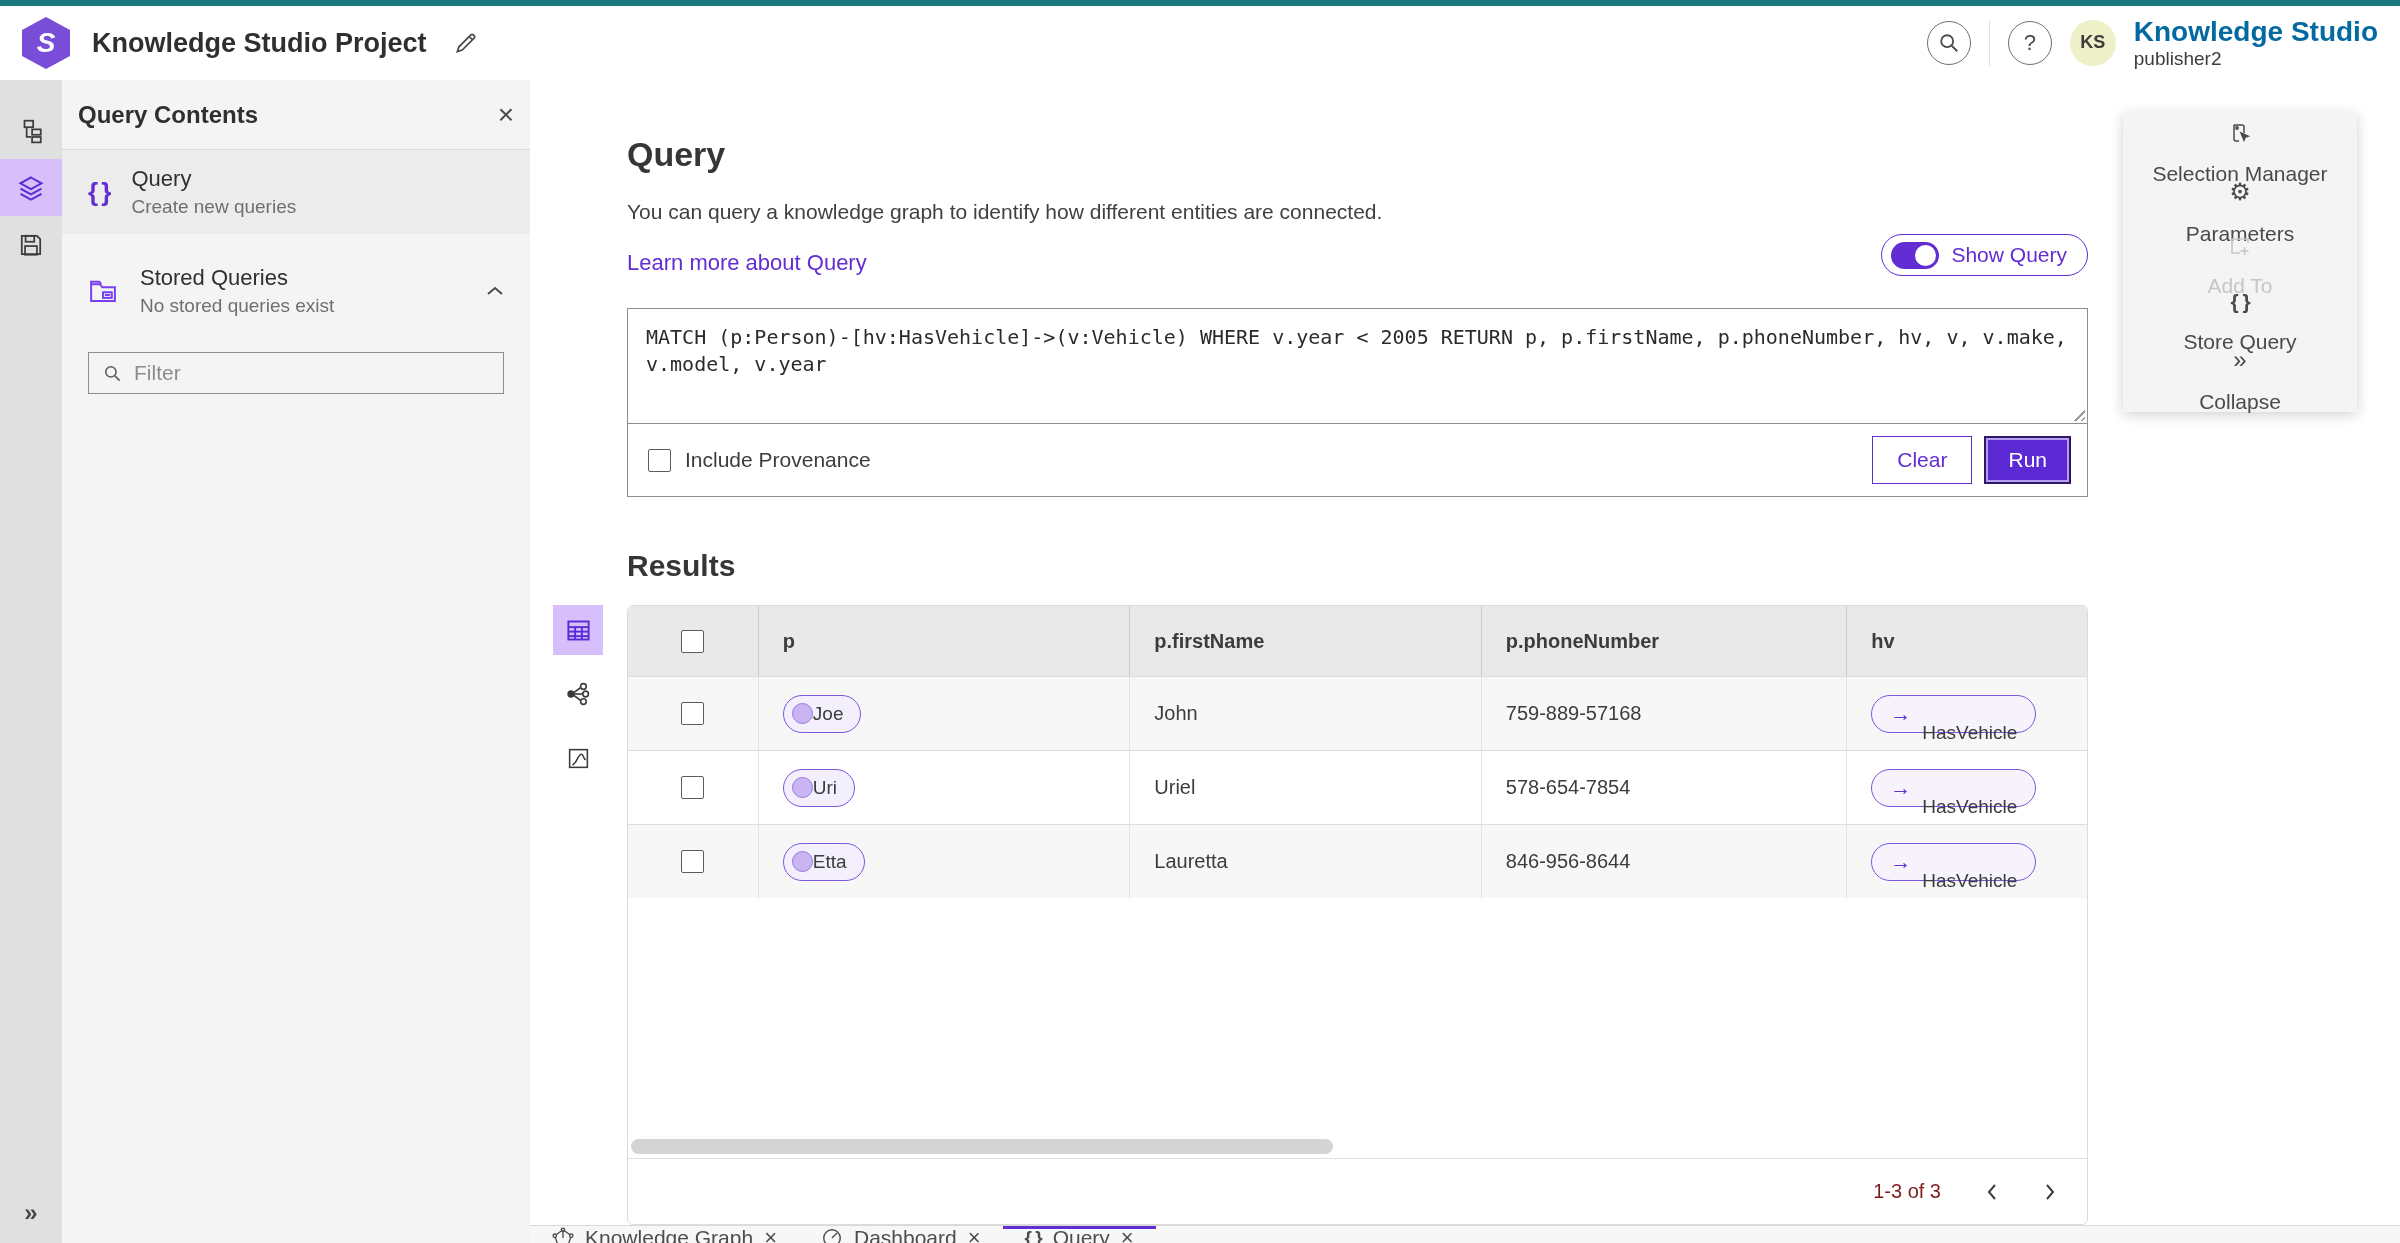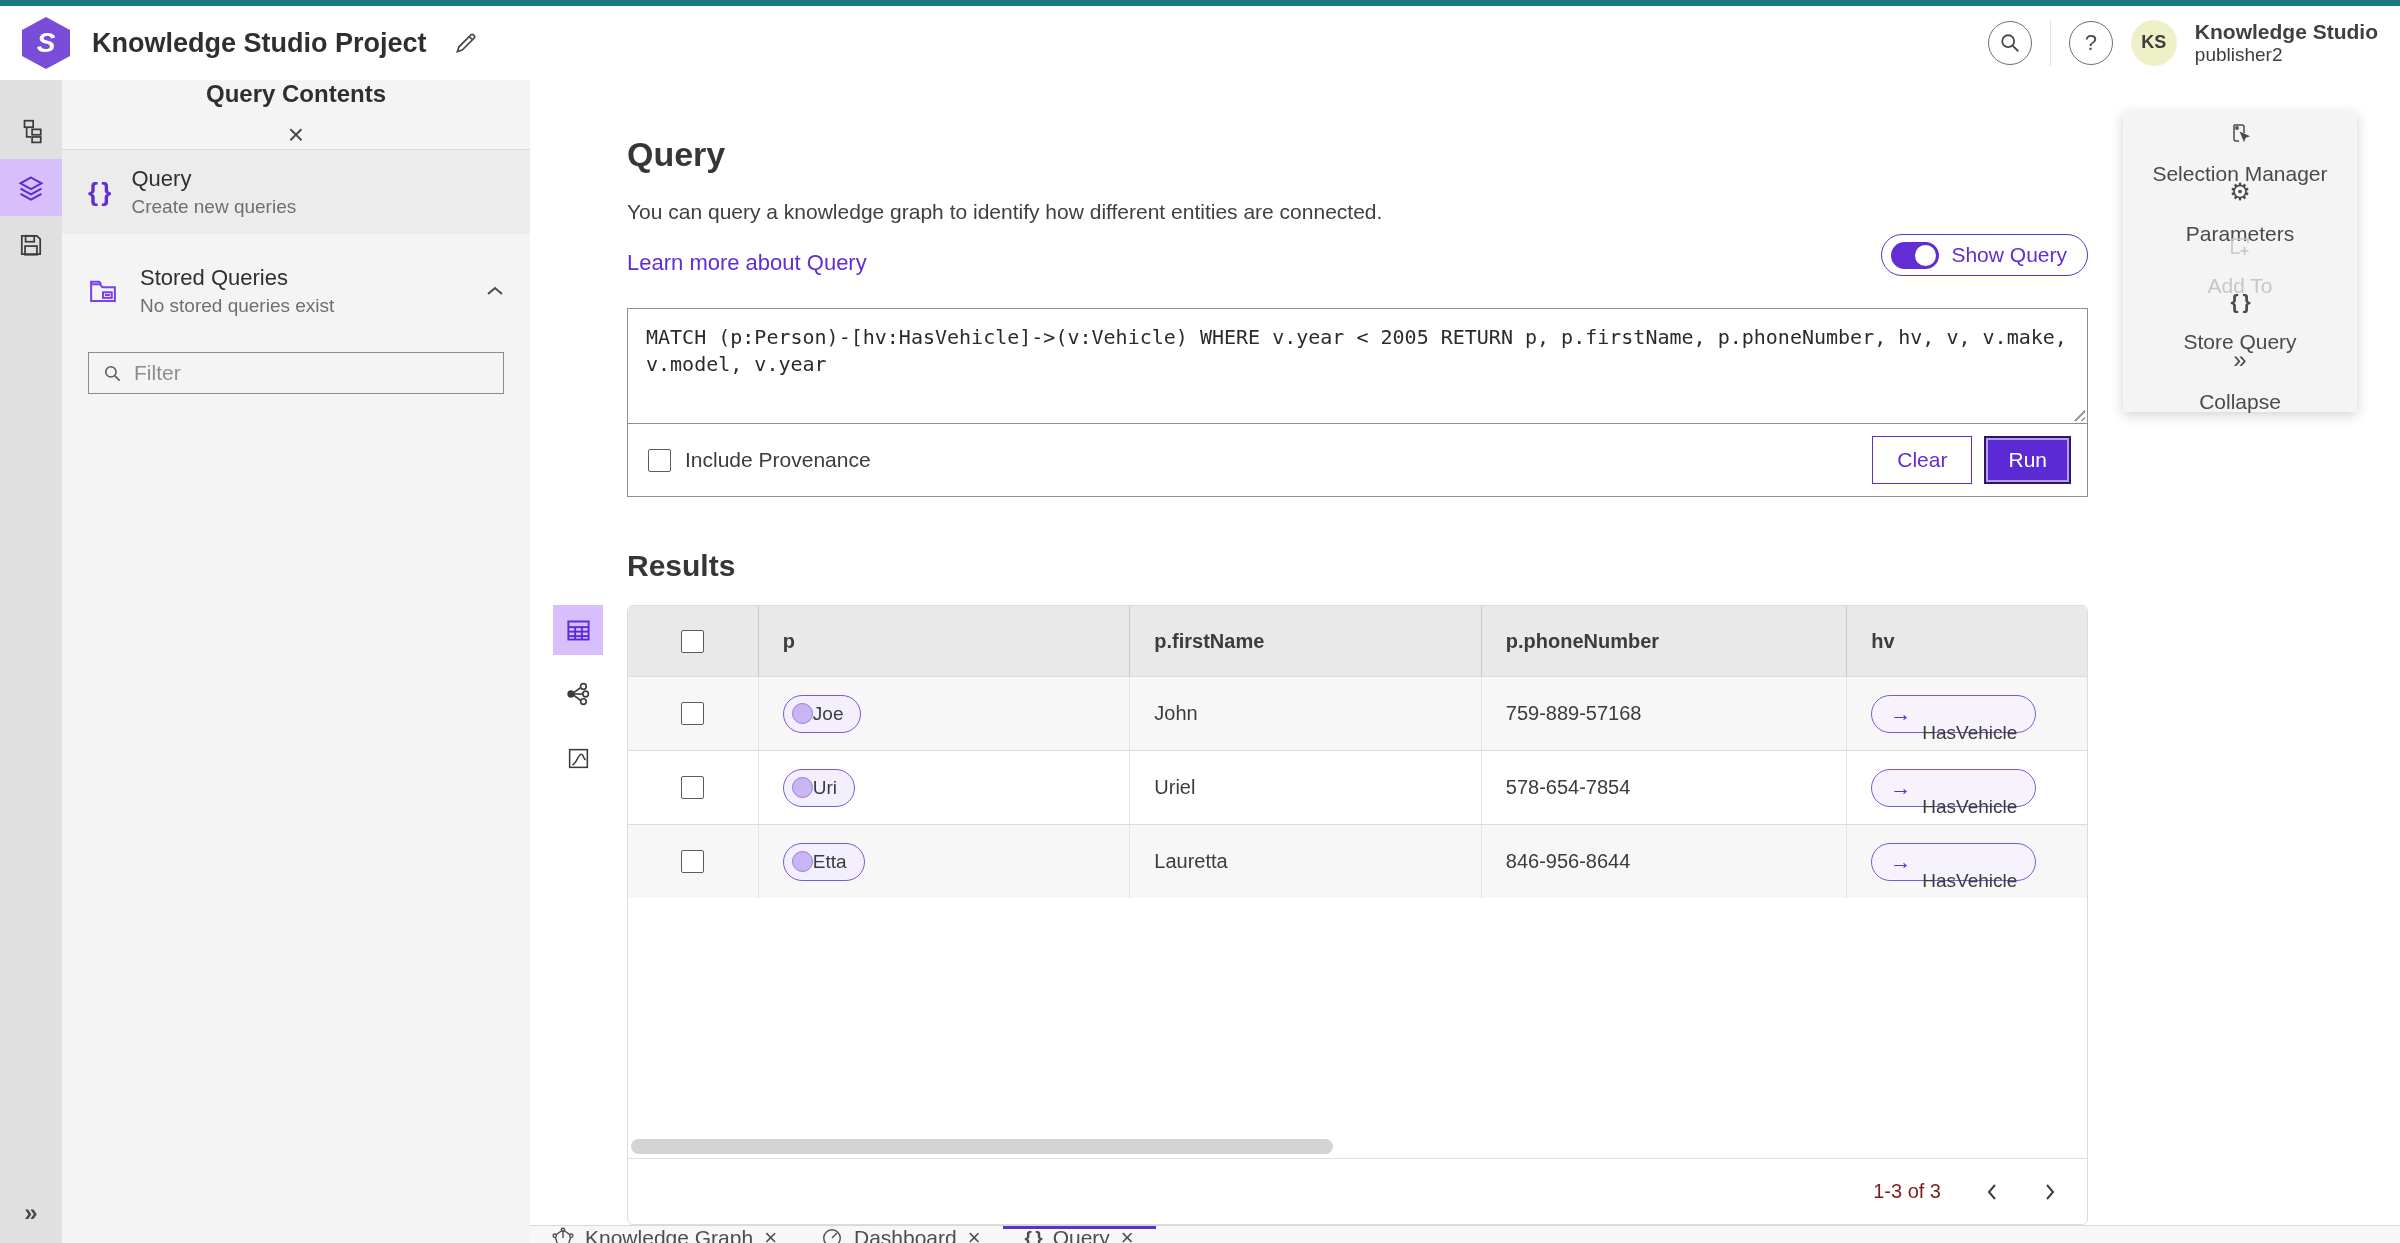--- a/index.html
+++ b/index.html
@@ -10,35 +10,35 @@
   
   .topbar { height:80px; border-top:6px solid #18787c; background:#fff; display:flex; align-items:center; padding:0 22px; }
   .logo { width:48px; height:52px; background:#7a4dd8; clip-path:polygon(50% 0,100% 25%,100% 75%,50% 100%,0 75%,0 25%); display:flex; align-items:center; justify-content:center; color:#fff; font-size:28px; font-weight:700; font-style:italic; }
   .app-title { font-size:27px; font-weight:600; color:#2f2f2f; margin-left:22px; }
   .edit-btn { margin-left:26px; background:none; border:none; cursor:pointer; display:flex; }
   .topbar-right { margin-left:auto; display:flex; align-items:center; gap:18px; }
   .circle-btn { width:44px; height:44px; border-radius:50%; border:1.5px solid #6f6f6f; background:#fff; display:flex; align-items:center; justify-content:center; font-size:22px; color:#4a4a4a; cursor:pointer; }
   .topbar-divider { width:1px; height:46px; background:#e0e0e0; }
   .avatar { width:46px; height:46px; border-radius:50%; background:#eef0c8; display:flex; align-items:center; justify-content:center; font-size:18px; font-weight:600; color:#3c3c3c; }
   .user-block { line-height:1.2; }
-  .user-name { font-size:21px; font-weight:600; color:#404040; }
+  .user-name { font-size:28px; font-weight:600; color:#0369a1; }
   .user-role { font-size:19px; color:#3c3c3c; }
 
   
   .main { display:flex; height:1163px; }
 
   
   .rail { width:62px; background:#e0e0e0; display:flex; flex-direction:column; align-items:center; padding-top:22px; flex-shrink:0; }
   .rail-item { width:62px; height:57px; display:flex; align-items:center; justify-content:center; cursor:pointer; }
   .rail-item.selected { background:#d6bffa; }
   .rail-expand { margin-top:auto; margin-bottom:16px; font-size:24px; color:#4a4a4a; cursor:pointer; font-weight:700; }
 
   
   .left-panel { width:468px; background:#f4f4f4; flex-shrink:0; display:flex; flex-direction:column; }
-  .panel-header { height:70px; display:flex; align-items:center; justify-content:space-between; padding:0 16px; border-bottom:1px solid #dcdcdc;flex-direction:column; }
+  .panel-header { height:70px; display:flex; align-items:center; justify-content:space-between; padding:0 16px; border-bottom:1px solid #dcdcdc; }
   .panel-title { font-size:24px; font-weight:600; color:#2f2f2f; }
   .panel-close { background:none; border:none; font-size:28px; color:#4a4a4a; cursor:pointer; line-height:1; }
   .panel-item { display:flex; align-items:center; gap:22px; padding:0 26px; cursor:pointer; }
   .panel-item.query { height:84px; background:#ececec; }
   .panel-item.stored { height:86px; margin-top:14px; }
   .panel-item .texts { flex:1; }
   .item-title { font-size:22px; color:#2f2f2f; }
   .item-sub { font-size:19px; color:#6f6f6f; margin-top:4px; }
   .braces-icon { font-size:26px; color:#632dd4; font-weight:600; letter-spacing:-2px; }
   .chevron-up-btn { background:none; border:none; cursor:pointer; display:flex; }

